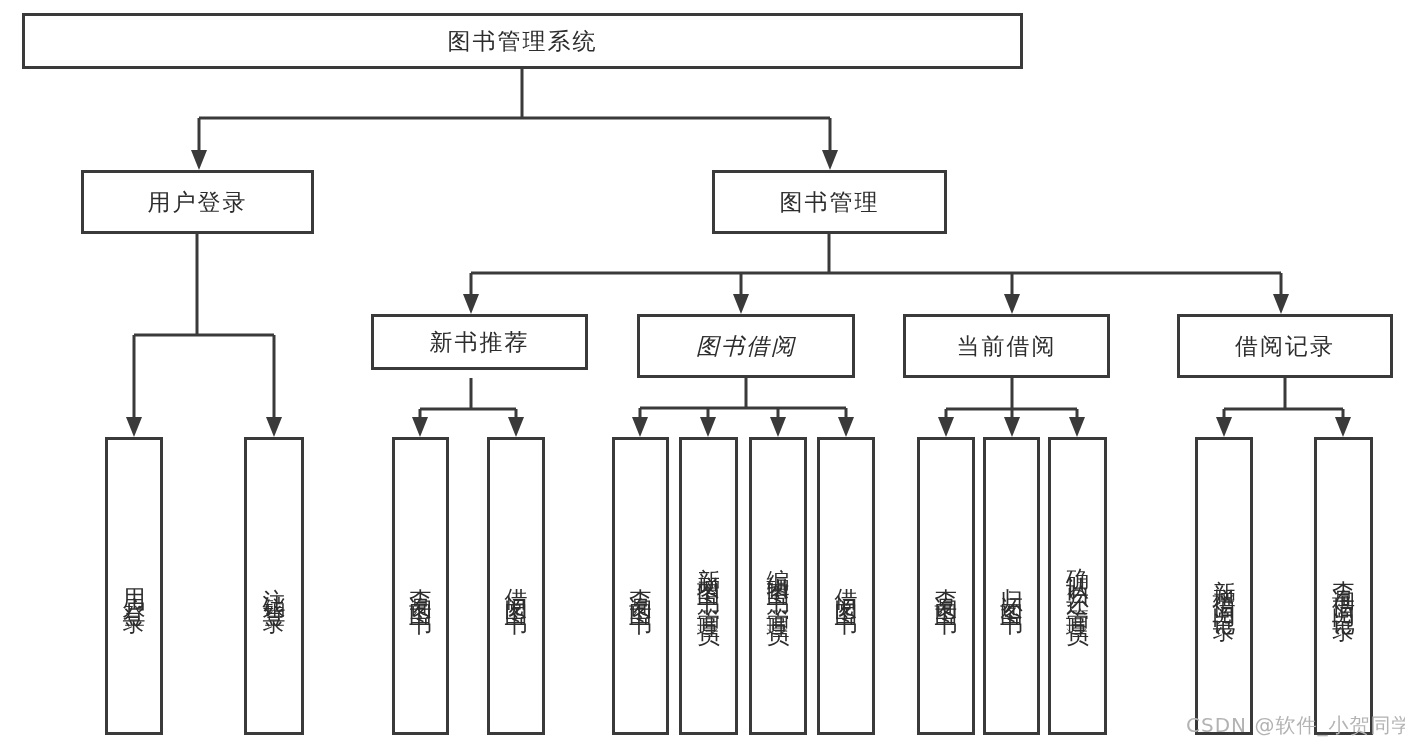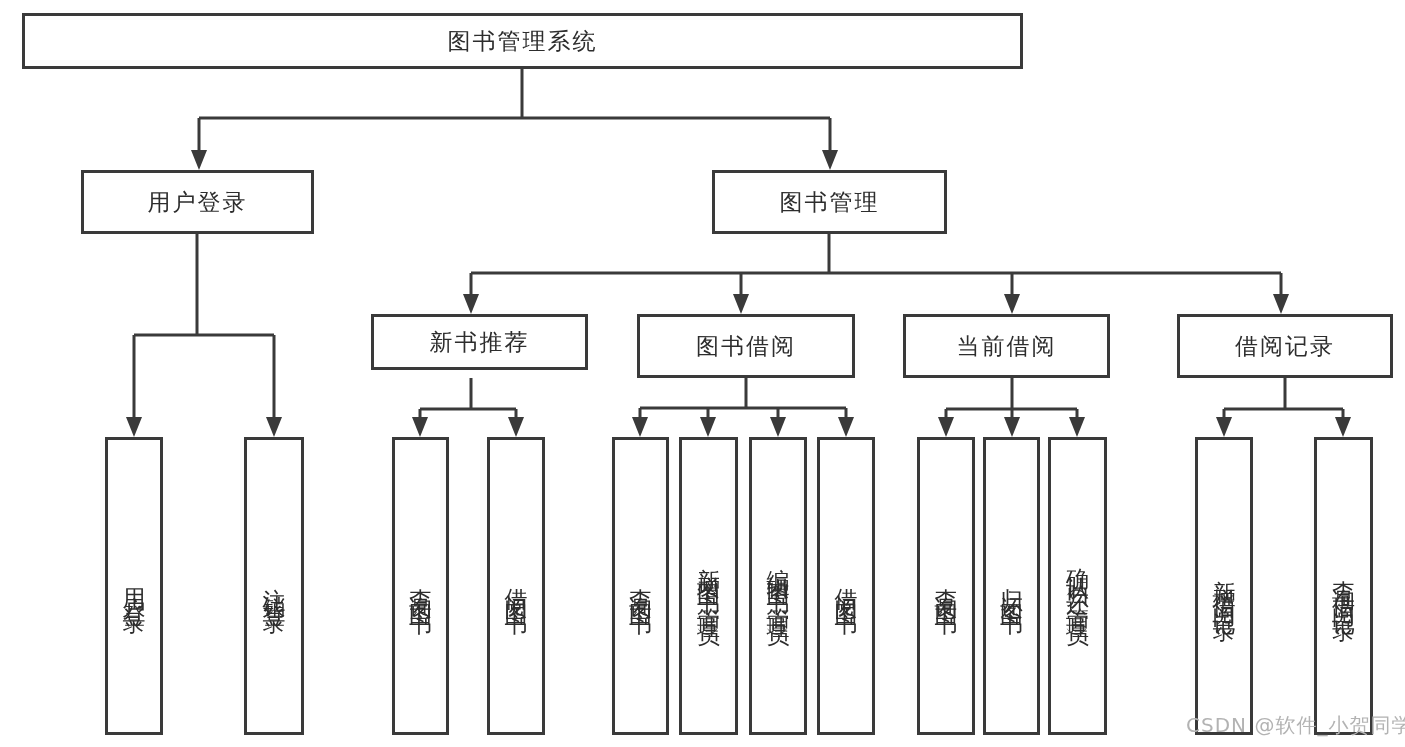--- a/index.html
+++ b/index.html
@@ -96,21 +96,21 @@
       </div>
       <div class="node h" style="left: 81px; top: 170px; width: 233px; height: 64px;">
         <span class="label">用户登录</span>
       </div>
       <div class="node h" style="left: 712px; top: 170px; width: 235px; height: 64px; align-items: center;">
         <span class="label">图书管理</span>
       </div>
       <div class="node h" style="left: 359px; top: 314px; width: 217px; height: 56px; margin-left: 12px;">
         <span class="label">新书推荐</span>
       </div>
-      <div class="node h" style="left: 637px; top: 314px; width: 218px; height: 64px;">
+      <div class="node h" style="left: 637px; top: 314px; width: 218px; height: 64px; font-style: italic;">
         <span class="label">图书借阅</span>
       </div>
       <div class="node h" style="left: 903px; top: 314px; width: 207px; height: 64px;">
         <span class="label">当前借阅</span>
       </div>
       <div class="node h" style="left: 1177px; top: 314px; width: 216px; height: 64px;">
         <span class="label">借阅记录</span>
       </div>
       <div class="node v" style="left: 105px; top: 437px; width: 58px; height: 298px;">
         <span class="label">用户登录</span>

